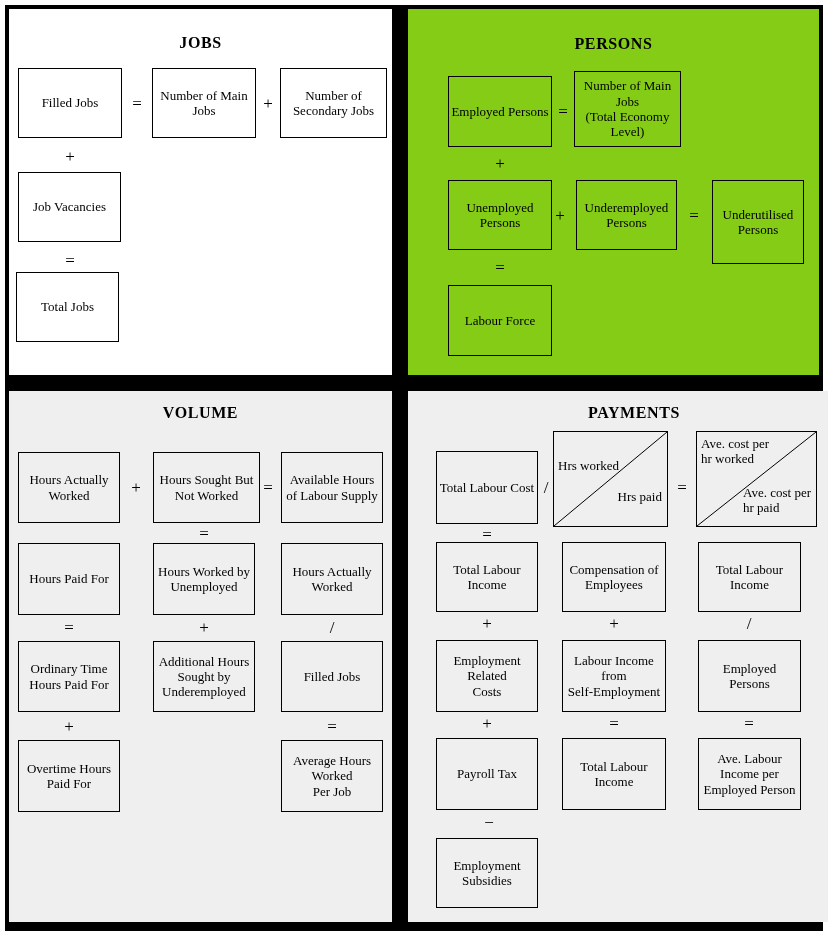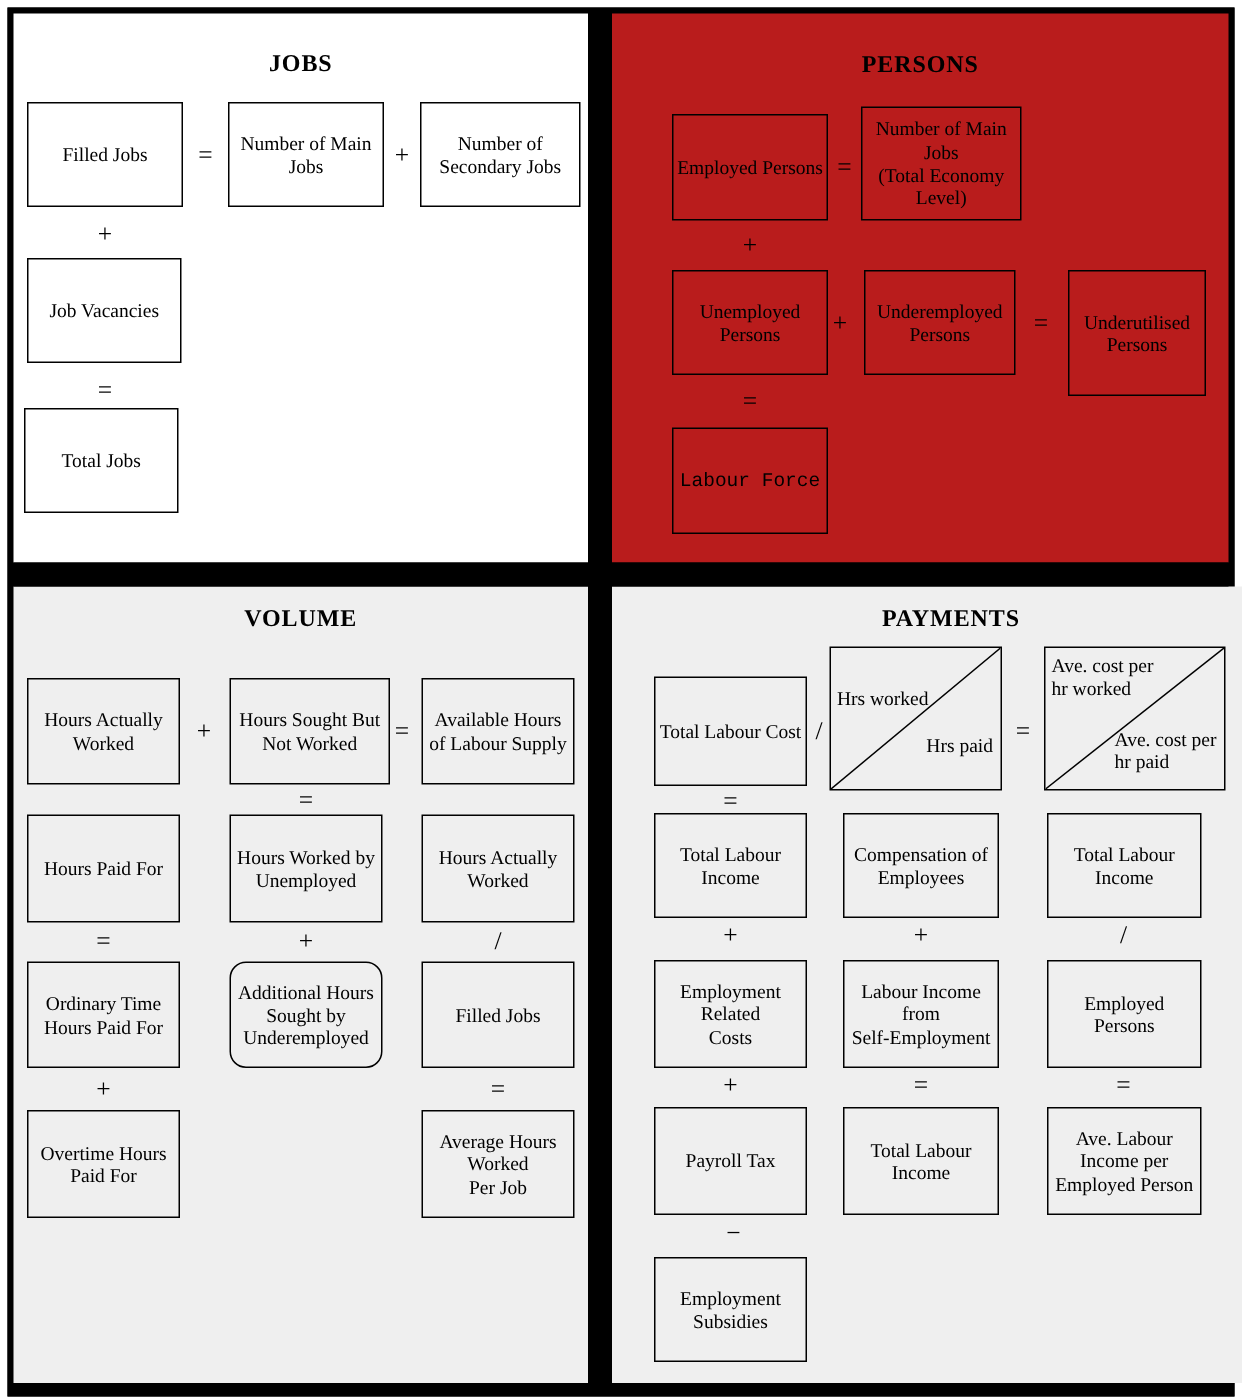--- a/index.html
+++ b/index.html
@@ -9,21 +9,21 @@
     color:#000; position:relative; overflow:hidden;
   }
   .frame {
     position:absolute; left:5px; top:5px;
     width:810px; height:913px;
     border:4px solid #000; border-bottom-width:9px;
     background:#000; box-sizing:content-box;
   }
   .quad { position:absolute; overflow:hidden; }
   #quad-jobs     { left:0;   top:0;   width:383px; height:366px; background:#ffffff; }
-  #quad-persons  { left:399px; top:0; width:411px; height:366px; background:#b91c1c; }
+  #quad-persons  { left:399px; top:0; width:411px; height:366px; background:#84cc16; }
   #quad-volume   { left:0;   top:382px; width:383px; height:531px; background:#efefef; }
   #quad-payments { left:399px; top:382px; width:452px; height:531px; background:#efefef; }
   .divider-v { position:absolute; left:383px; top:0; width:16px; height:100%; background:#000; }
   .divider-h { position:absolute; left:0; top:366px; width:100%; height:16px; background:#000; }
 
   .quad-title {
     position:absolute; left:0; width:100%; text-align:center;
     font-weight:bold; font-size:16px; letter-spacing:0.6px;
   }
   #quad-jobs .quad-title    { top:25px; }
@@ -76,21 +76,21 @@
         <div class="node" style="left: 166px; top: 62px; width: 107px; height: 76px;">Number of Main
 Jobs
 (Total Economy
 Level)</div>
         <div class="node" style="left: 40px; top: 171px; width: 104px; height: 70px;">Unemployed
 Persons</div>
         <div class="node" style="left: 168px; top: 171px; width: 101px; height: 70px;">Underemployed
 Persons</div>
         <div class="node" style="left: 304px; top: 171px; width: 92px; height: 84px;">Underutilised
 Persons</div>
-        <div class="node" style="left: 40px; top: 276px; width: 104px; height: 71px; font-family: Liberation Mono, monospace;">Labour Force</div>
+        <div class="node" style="left: 40px; top: 276px; width: 104px; height: 71px;">Labour Force</div>
         <div class="op" style="left: 155px; top: 102px;">=</div>
         <div class="op" style="left: 92px; top: 154px;">+</div>
         <div class="op" style="left: 152px; top: 206px;">+</div>
         <div class="op" style="left: 286px; top: 206px;">=</div>
         <div class="op" style="left: 92px; top: 258px;">=</div>
       </div>
   </div>
 
   <div class="quad" id="quad-volume">
     <div class="quad-title">VOLUME</div>
@@ -101,21 +101,21 @@
 Not Worked</div>
         <div class="node" style="left: 272px; top: 61px; width: 102px; height: 71px;">Available Hours
 of Labour Supply</div>
         <div class="node" style="left: 9px; top: 152px; width: 102px; height: 72px;">Hours Paid For</div>
         <div class="node" style="left: 144px; top: 152px; width: 102px; height: 72px;">Hours Worked by
 Unemployed</div>
         <div class="node" style="left: 272px; top: 152px; width: 102px; height: 72px;">Hours Actually
 Worked</div>
         <div class="node" style="left: 9px; top: 250px; width: 102px; height: 71px;">Ordinary Time
 Hours Paid For</div>
-        <div class="node" style="left: 144px; top: 250px; width: 102px; height: 71px; border-radius: 11px;">Additional Hours
+        <div class="node" style="left: 144px; top: 250px; width: 102px; height: 71px;">Additional Hours
 Sought by
 Underemployed</div>
         <div class="node" style="left: 272px; top: 250px; width: 102px; height: 71px;">Filled Jobs</div>
         <div class="node" style="left: 9px; top: 349px; width: 102px; height: 72px;">Overtime Hours
 Paid For</div>
         <div class="node" style="left: 272px; top: 349px; width: 102px; height: 72px;">Average Hours
 Worked
 Per Job</div>
         <div class="op" style="left: 127px; top: 96px;">+</div>
         <div class="op" style="left: 259px; top: 96px;">=</div>

